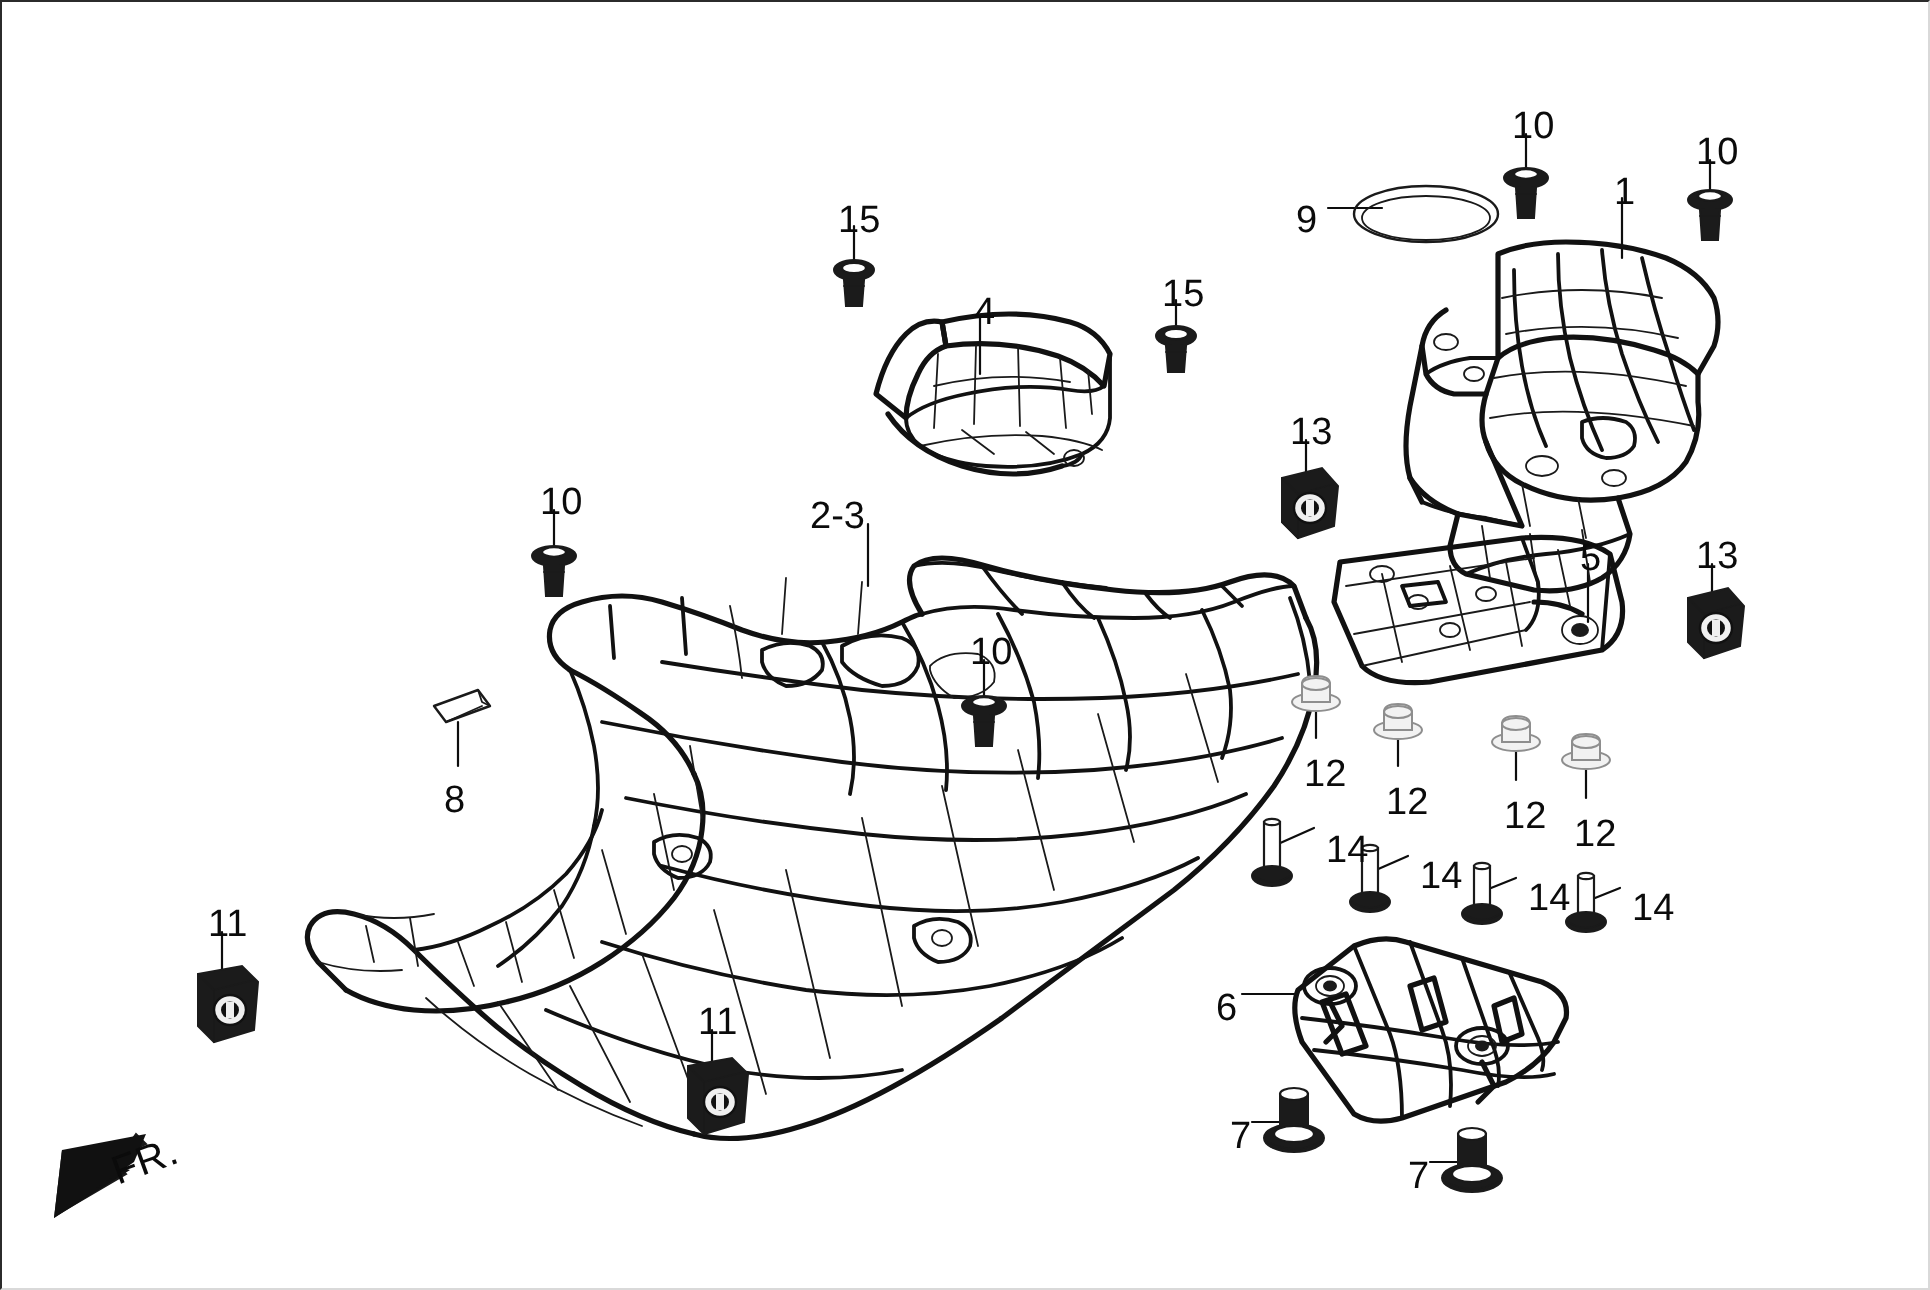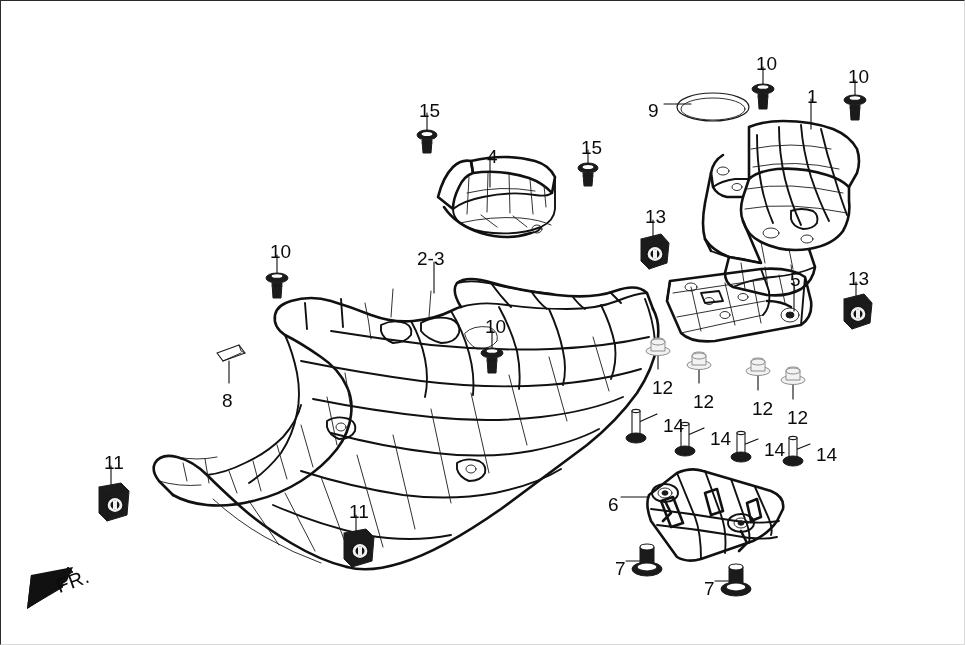--- a/index.html
+++ b/index.html
@@ -417,21 +417,21 @@
   <div class="callout" style="left:486px; top:146px;">4</div>
   <div class="callout" style="left:580px; top:137px;">15</div>
   <div class="callout" style="left:647px; top:100px;">9</div>
   <div class="callout" style="left:755px; top:53px;">10</div>
   <div class="callout" style="left:806px; top:86px;">1</div>
   <div class="callout" style="left:847px; top:66px;">10</div>
   <div class="callout" style="left:644px; top:206px;">13</div>
   <div class="callout" style="left:789px; top:269px;">5</div>
   <div class="callout" style="left:847px; top:268px;">13</div>
   <div class="callout" style="left:269px; top:241px;">10</div>
-  <div class="callout" style="left:416px; top:248px;text-align:right;">2-3</div>
+  <div class="callout" style="left:404px; top:248px;text-align:right;">2-3</div>
   <div class="callout" style="left:484px; top:316px;">10</div>
   <div class="callout" style="left:221px; top:390px;">8</div>
   <div class="callout" style="left:651px; top:377px;">12</div>
   <div class="callout" style="left:692px; top:391px;">12</div>
   <div class="callout" style="left:751px; top:398px;">12</div>
   <div class="callout" style="left:786px; top:407px;">12</div>
   <div class="callout" style="left:662px; top:415px;">14</div>
   <div class="callout" style="left:709px; top:428px;">14</div>
   <div class="callout" style="left:763px; top:439px;">14</div>
   <div class="callout" style="left:815px; top:444px;">14</div>

